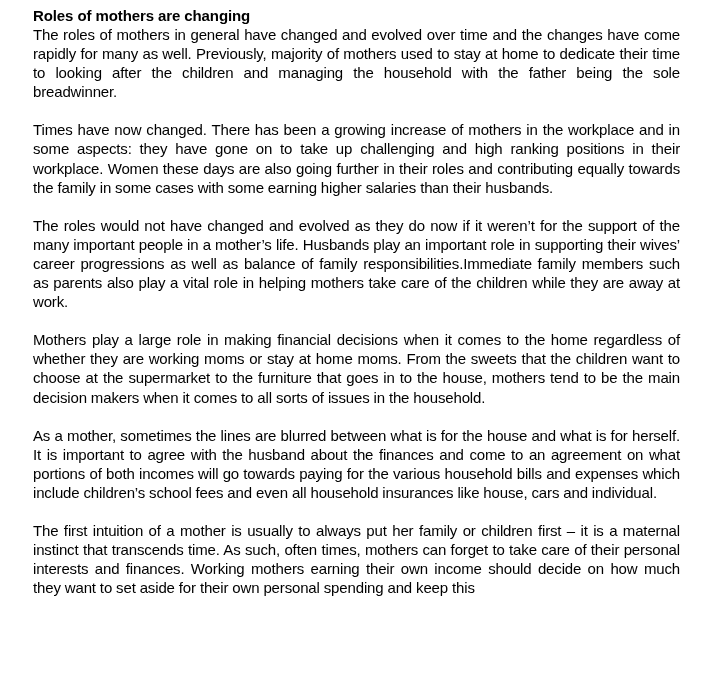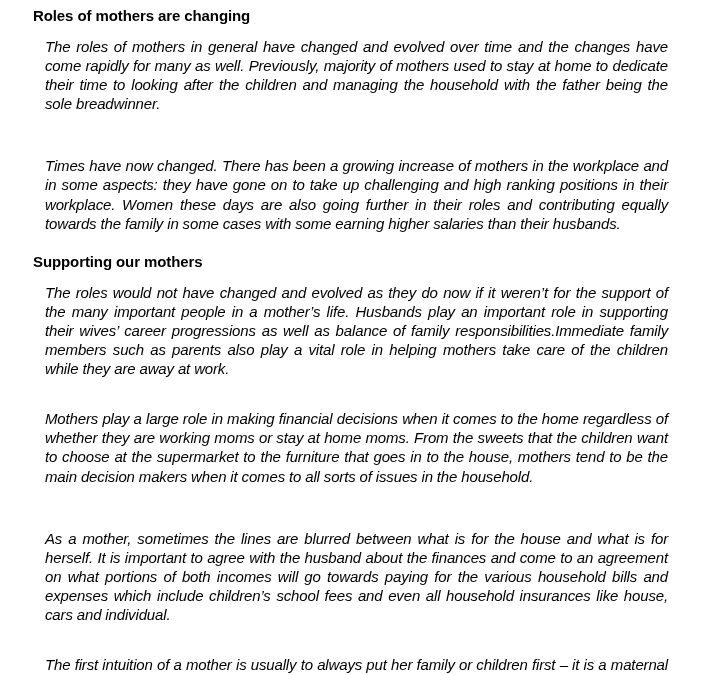--- a/index.html
+++ b/index.html
@@ -36,26 +36,25 @@
     font-weight: bold;
     line-height: 19px;
     margin: 0;
     text-align: left;
     letter-spacing: -0.1px;
   }
   .para {
     font-size: 15px;
     font-weight: normal;
     line-height: 19.1px;
-    margin: 12px;
+    margin: 0;
     text-align: justify;
     text-justify: inter-word;
     letter-spacing: -0.15px;
     word-spacing: 0px;
-    font-style: italic;
   }
   .para.last-in-section {
     margin-bottom: 0;
   }
   .spacer {
     height: 19px;
   }
   .spacer-small {
     height: 19px;
   }
@@ -69,21 +68,20 @@
     <div class="section">
       <h2 class="heading">Roles of mothers are changing</h2>
       <p class="para">The roles of mothers in general have changed and evolved over time and the changes have come rapidly for many as well.  Previously, majority of mothers used to stay at home to dedicate their time to looking after the children and managing the household with the father being the sole breadwinner.</p>
       <div class="spacer"></div>
       <p class="para last-in-section">Times have now changed. There has been a growing increase of mothers in the workplace and in some aspects: they have gone on to take up challenging and high ranking positions in their workplace. Women these days are also going further in their roles and contributing equally towards the family in some cases with some earning higher salaries than their husbands.</p>
     </div>
 
     <div class="spacer-small"></div>
 
     <div class="section">
-      <h2 class="heading">Supporting our mothers</h2>
       <p class="para last-in-section">The roles would not have changed and evolved as they do now if it weren’t for the support of the many important people in a mother’s life. Husbands play an important role in supporting their wives’ career progressions as well as balance of family responsibilities.Immediate family members such as parents also play a vital role in helping mothers take care of the children while they are away at work.</p>
     </div>
 
     <div class="spacer-small"></div>
 
     <div class="section">
       <p class="para">Mothers play a large role in making financial decisions when it comes to the home regardless of whether they are working moms or stay at home moms. From the sweets that the children want to choose at the supermarket to the furniture that goes in to the house, mothers tend to be the main decision makers when it comes to all sorts of issues in the household.</p>
       <div class="spacer"></div>
       <p class="para last-in-section">As a mother, sometimes the lines are blurred between what is for the house and what is for herself. It is important to agree with the husband about the finances and come to an agreement on what portions of both incomes will go towards paying for the various household bills and expenses which include children’s school fees and even all household insurances like house, cars and individual.</p>
     </div>

